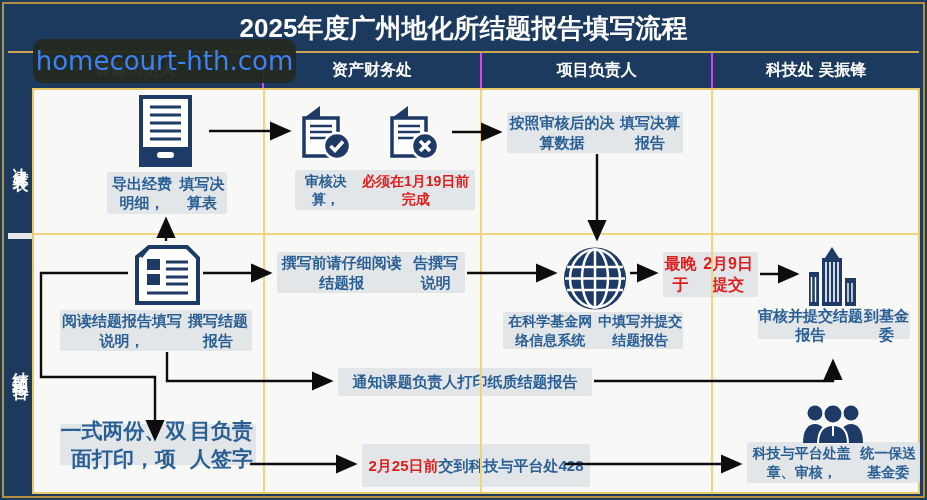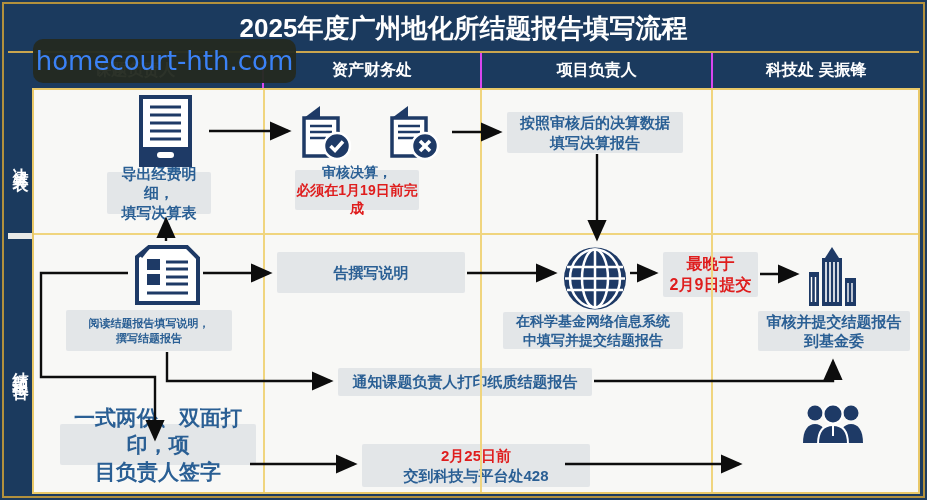--- a/index.html
+++ b/index.html
@@ -14,21 +14,21 @@
             font-size:16px;font-weight:bold;}
   .hdr-cell+.hdr-cell{border-left:2px solid #d946ef;}
   .canvas{position:absolute;left:32px;top:88px;width:888px;height:406px;background:#f8f8f6;
           border:2px solid #e9c868;box-sizing:border-box;z-index:1;}
   .strip{position:absolute;left:8px;width:24px;background:#1b3a5e;display:flex;
          align-items:center;justify-content:center;z-index:2;}
   .strip-gap{position:absolute;left:8px;top:233px;width:24px;height:6px;background:#e9e9e7;z-index:2;}
   .vlabel{writing-mode:vertical-rl;text-orientation:upright;letter-spacing:4px;color:#fff;
           font-weight:bold;font-size:16px;}
   .gline{position:absolute;background:#f0d57e;z-index:3;}
-  .gbox{position:absolute;display:flex;flex-direction:column;align-items:center;justify-content:center;
+  .gbox{position:absolute;display:flex;flex-direction:row;align-items:center;justify-content:center;
         background:rgba(223,226,230,0.88);color:#2a5f94;font-weight:bold;text-align:center;
         z-index:2;line-height:1.3;border-radius:2px;}
   .gbox span{position:relative;z-index:4;display:block;}
   .red{color:#df1d1d;}
   .icon{position:absolute;z-index:5;}
   .arrows{position:absolute;left:0;top:0;z-index:6;pointer-events:none;}
   .watermark{position:absolute;left:33px;top:39px;width:263px;height:44px;border-radius:10px;
              background:rgba(35,42,32,0.96);color:#3b82f6;font-size:26px;
              display:flex;align-items:center;justify-content:center;z-index:10;
              font-family:"DejaVu Sans",sans-serif;}
@@ -56,61 +56,66 @@
   <div class="strip-gap"></div>
   <div class="strip" style="top:239px;height:255px">
     <div class="vlabel">结题报告</div>
   </div>
 
   <div class="gline" style="left:263px;top:90px;width:2px;height:402px"></div>
   <div class="gline" style="left:480px;top:90px;width:2px;height:402px"></div>
   <div class="gline" style="left:711px;top:90px;width:2px;height:402px"></div>
   <div class="gline" style="left:34px;top:233px;width:884px;height:2px"></div>
 
-  <div class="gbox" style="left:107px;top:172px;width:104px;height:42px;font-size:15px">
+  <div class="gbox" style="left:107px;top:172px;width:120px;height:42px;font-size:15px">
     <span>导出经费明细，</span>
     <span>填写决算表</span>
   </div>
-  <div class="gbox" style="left:295px;top:170px;width:124px;height:40px;font-size:14px">
+  <div class="gbox" style="left:295px;top:170px;width:180px;height:40px;font-size:14px">
     <span>审核决算，</span>
     <span class="red">必须在1月19日前完成</span>
   </div>
   <div class="gbox" style="left:507px;top:112px;width:176px;height:41px;font-size:15px">
     <span>按照审核后的决算数据</span>
     <span>填写决算报告</span>
   </div>
-  <div class="gbox" style="left:66px;top:310px;width:166px;height:41px;font-size:11px">
+  <div class="gbox" style="left:60px;top:310px;width:192px;height:41px;font-size:15px">
     <span>阅读结题报告填写说明，</span>
     <span>撰写结题报告</span>
   </div>
   <div class="gbox" style="left:277px;top:252px;width:188px;height:41px;font-size:15px">
+    <span>撰写前请仔细阅读结题报</span>
     <span>告撰写说明</span>
   </div>
   <div class="gbox" style="left:503px;top:312px;width:180px;height:37px;font-size:14px">
     <span>在科学基金网络信息系统</span>
     <span>中填写并提交结题报告</span>
   </div>
   <div class="gbox" style="left:663px;top:252px;width:95px;height:45px;font-size:16px">
     <span class="red">最晚于</span>
     <span class="red">2月9日提交</span>
   </div>
-  <div class="gbox" style="left:758px;top:311px;width:152px;height:40px;font-size:15px">
+  <div class="gbox" style="left:758px;top:311px;width:152px;height:28px;font-size:15px">
     <span>审核并提交结题报告</span>
     <span>到基金委</span>
   </div>
   <div class="gbox" style="left:338px;top:368px;width:254px;height:28px;font-size:15px">
     <span>通知课题负责人打印纸质结题报告</span>
   </div>
   <div class="gbox" style="left:60px;top:424px;width:196px;height:41px;font-size:21px">
     <span>一式两份、双面打印，项</span>
     <span>目负责人签字</span>
   </div>
   <div class="gbox" style="left:362px;top:444px;width:228px;height:43px;font-size:15px">
     <span class="red">2月25日前</span>
     <span>交到科技与平台处428</span>
+  </div>
+  <div class="gbox" style="left:747px;top:442px;width:173px;height:41px;font-size:14px">
+    <span>科技与平台处盖章、审核，</span>
+    <span>统一保送基金委</span>
   </div>
 
   <svg class="icon" style="left:139px;top:95px" width="53" height="73" viewBox="0 0 53 73">
     <rect x="2" y="2" width="49" height="68" fill="#ffffff" stroke="#1e3a66" stroke-width="4"></rect>
     <g stroke="#1e3a66" stroke-width="3">
       <line x1="11" y1="12" x2="42" y2="12"></line>
         <line x1="11" y1="20" x2="42" y2="20"></line>
       <line x1="11" y1="28" x2="42" y2="28"></line>
         <line x1="11" y1="36" x2="42" y2="36"></line>
       <line x1="11" y1="44" x2="42" y2="44"></line>

